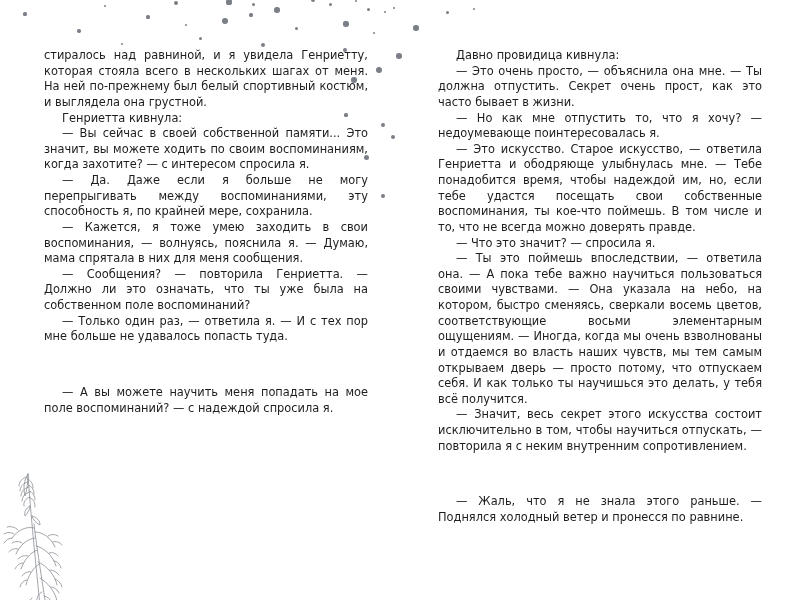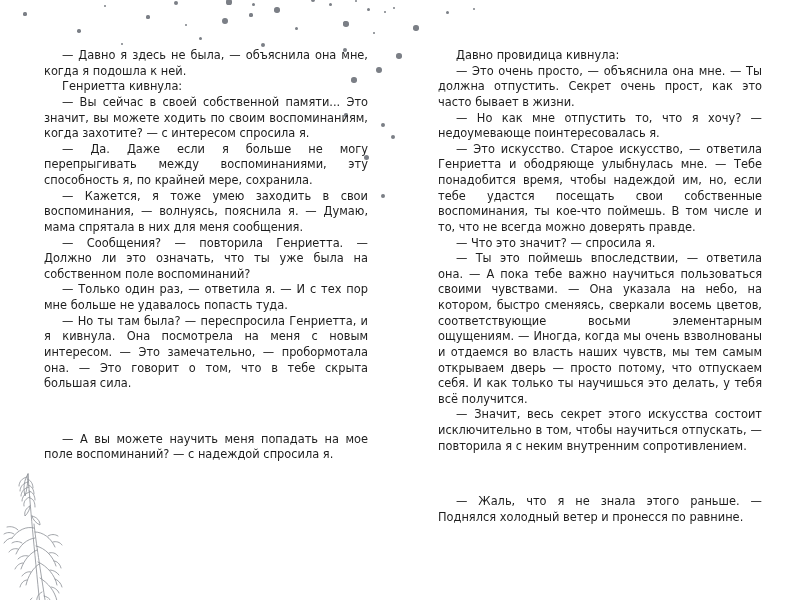--- a/index.html
+++ b/index.html
@@ -125,28 +125,27 @@
       <span class="dot" style="left: 445.5px; top: 10.5px; width: 3px; height: 3px; background: rgb(123, 127, 134);"></span>
       <span class="dot" style="left: 472.7px; top: 7.7px; width: 2.6px; height: 2.6px; background: rgb(123, 127, 134);"></span>
       <span class="dot" style="left: 392.6px; top: 6.6px; width: 2.8px; height: 2.8px; background: rgb(123, 127, 134);"></span>
       <span class="dot" style="left: 260.8px; top: 42.8px; width: 4.4px; height: 4.4px; background: rgb(123, 127, 134);"></span>
       <span class="dot" style="left: 184.7px; top: 23.7px; width: 2.6px; height: 2.6px; background: rgb(123, 127, 134);"></span>
       <span class="dot" style="left: 120.6px; top: 42.6px; width: 2.8px; height: 2.8px; background: rgb(123, 127, 134);"></span>
     </div>
 
   <div class="page" id="page-left">
     <div class="textcol" id="col-left">
-        <p class="para">— Давно я здесь не была, — объяснила она мне, когда я подошла к ней.</p>
+        <p class="para noindent">стиралось над равниной, и я увидела Генриетту, которая стояла всего в нескольких шагах от меня. На ней по-прежнему был белый спортивный костюм, и выглядела она грустной.</p>
         <p class="para">Генриетта кивнула:</p>
         <p class="para">— Вы сейчас в своей собственной памяти... Это значит, вы можете ходить по своим воспоминаниям, когда захотите? — с интересом спросила я.</p>
         <p class="para">— Да. Даже если я больше не могу перепрыгивать между воспоминаниями, эту способность я, по крайней мере, сохранила.</p>
         <p class="para">— Кажется, я тоже умею заходить в свои воспоминания, — волнуясь, пояснила я. — Думаю, мама спрятала в них для меня сообщения.</p>
         <p class="para">— Сообщения? — повторила Генриетта. — Должно ли это означать, что ты уже была на собственном поле воспоминаний?</p>
         <p class="para">— Только один раз, — ответила я. — И с тех пор мне больше не удавалось попасть туда.</p>
-        <p class="para">— Но ты там была? — переспросила Генриетта, и я кивнула. Она посмотрела на меня с новым интересом. — Это замечательно, — пробормотала она. — Это говорит о том, что в тебе скрыта большая сила.</p>
         <p class="para">— А вы можете научить меня попадать на мое поле воспоминаний? — с надеждой спросила я.</p>
       </div>
     <div class="folio" id="folio-left">118</div>
   </div>
 
   <div class="page" id="page-right">
     <div class="textcol" id="col-right">
         <p class="para">Давно провидица кивнула:</p>
         <p class="para">— Это очень просто, — объяснила она мне. — Ты должна отпустить. Секрет очень прост, как это часто бывает в жизни.</p>
         <p class="para">— Но как мне отпустить то, что я хочу? — недоумевающе поинтересовалась я.</p>

